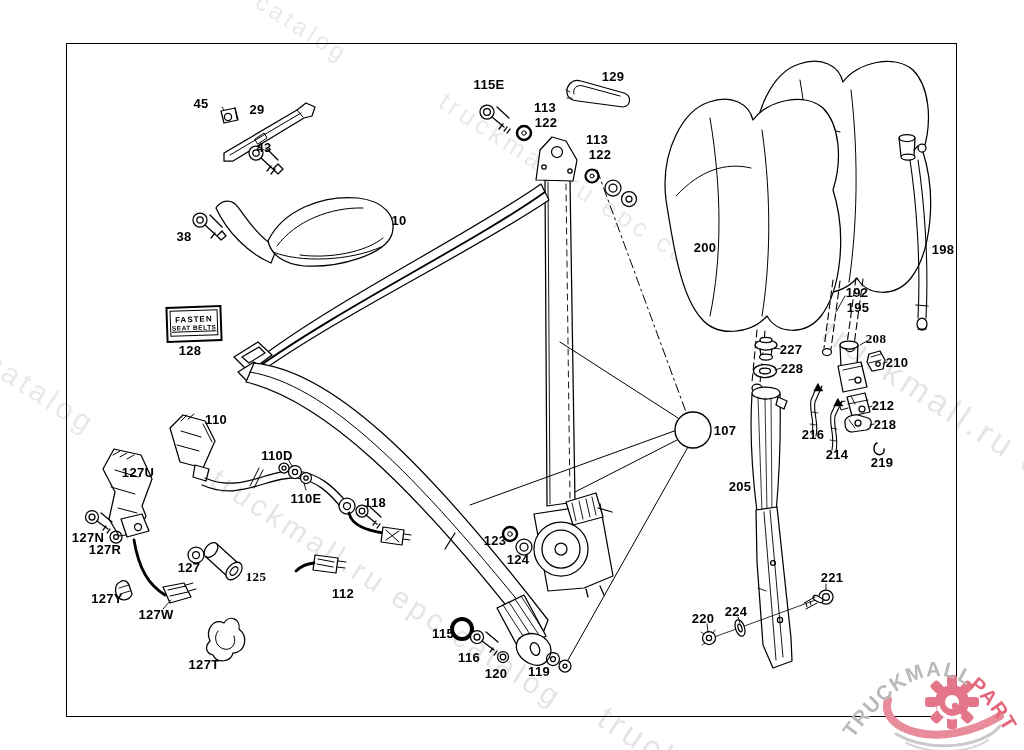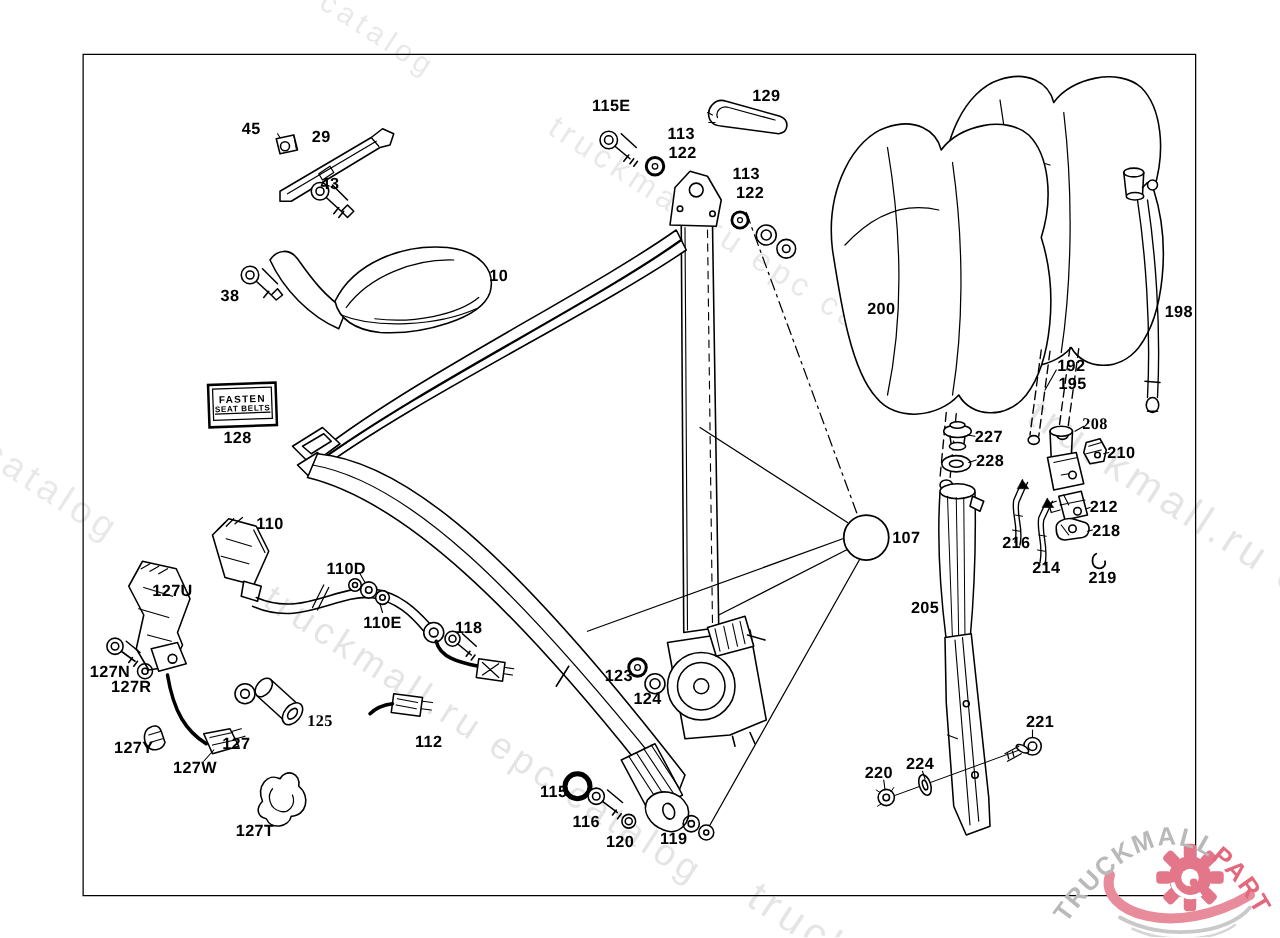--- a/index.html
+++ b/index.html
@@ -307,21 +307,21 @@
       <span class="plabel" style="left: 882px; top: 462px;">219</span>
       <span class="plabel" style="left: 709px; top: 430px; margin-left: 16px;">107</span>
       <span class="plabel" style="left: 740px; top: 486px;">205</span>
       <span class="plabel" style="left: 216px; top: 419px;">110</span>
       <span class="plabel" style="left: 277px; top: 455px;">110D</span>
       <span class="plabel" style="left: 306px; top: 498px;">110E</span>
       <span class="plabel" style="left: 375px; top: 502px;">118</span>
       <span class="plabel" style="left: 92px; top: 472px; margin-left: 46px;">127U</span>
       <span class="plabel" style="left: 88px; top: 537px;">127N</span>
       <span class="plabel" style="left: 105px; top: 549px;">127R</span>
-      <span class="plabel" style="left: 189px; top: 567px; margin-top: 28px;">127</span>
+      <span class="plabel" style="left: 189px; top: 567px;">127</span>
       <span class="plabel" style="left: 256px; top: 577px; font-family: Liberation Serif, serif;">125</span>
       <span class="plabel" style="left: 107px; top: 598px;">127Y</span>
       <span class="plabel" style="left: 156px; top: 614px;">127W</span>
       <span class="plabel" style="left: 204px; top: 664px;">127T</span>
       <span class="plabel" style="left: 343px; top: 593px;">112</span>
       <span class="plabel" style="left: 495px; top: 540px;">123</span>
       <span class="plabel" style="left: 518px; top: 559px;">124</span>
       <span class="plabel" style="left: 443px; top: 633px;">115</span>
       <span class="plabel" style="left: 469px; top: 657px;">116</span>
       <span class="plabel" style="left: 496px; top: 673px;">120</span>

